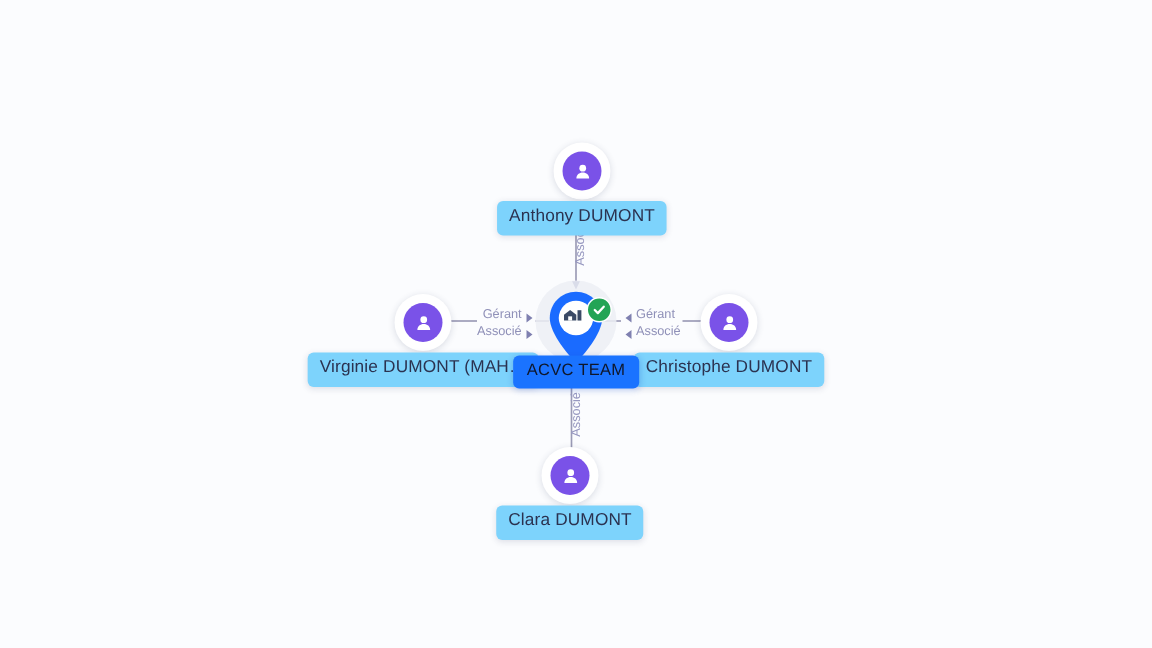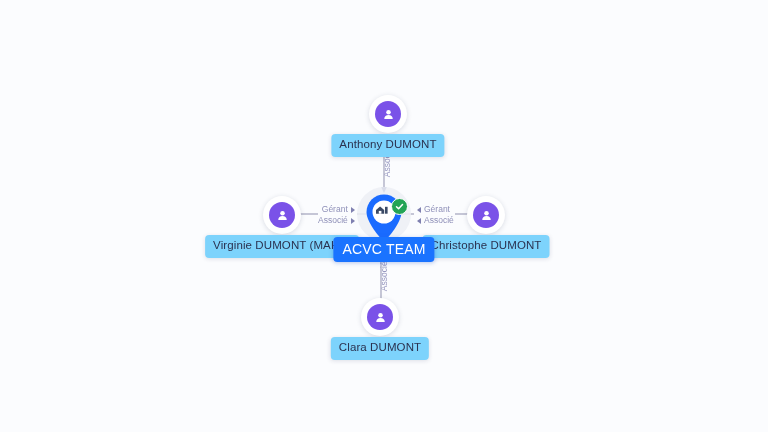--- a/index.html
+++ b/index.html
@@ -118,22 +118,22 @@
     justify-content: center;
   }
   .verified-badge svg { display: block; }
 
   .company-label {
     position: absolute;
     top: 23px;
     left: 50%;
     transform: translateX(-50%);
     background: #1a73ff;
-    color: #ffffff;
-    font-size: 14px;
+    color: #0f172a;
+    font-size: 11px;
     line-height: 1;
     font-weight: 400;
     letter-spacing: 0.2px;
     padding: 5px 9px 6px;
     border-radius: 4px;
     white-space: nowrap;
     box-shadow: 0 1px 4px rgba(26, 80, 200, 0.3);
   }
 
   
@@ -142,21 +142,21 @@
     display: flex;
     flex-direction: column;
     gap: 1px;
     font-size: 8.5px;
     color: #8f90b8;
     line-height: 1.15;
     white-space: nowrap;
   }
   .edge-label-h .row {
     display: flex;
-    align-items: center;
+    align-items: flex-end;
     gap: 3px;
   }
   .edge-label-h.left  { left: 318px; }
   .edge-label-h.right { left: 417px; }
   .edge-label-h.left .row  { justify-content: flex-end; }
   .edge-label-h.right .row { justify-content: flex-start; }
 
   .arrow-head {
     width: 0;
     height: 0;

